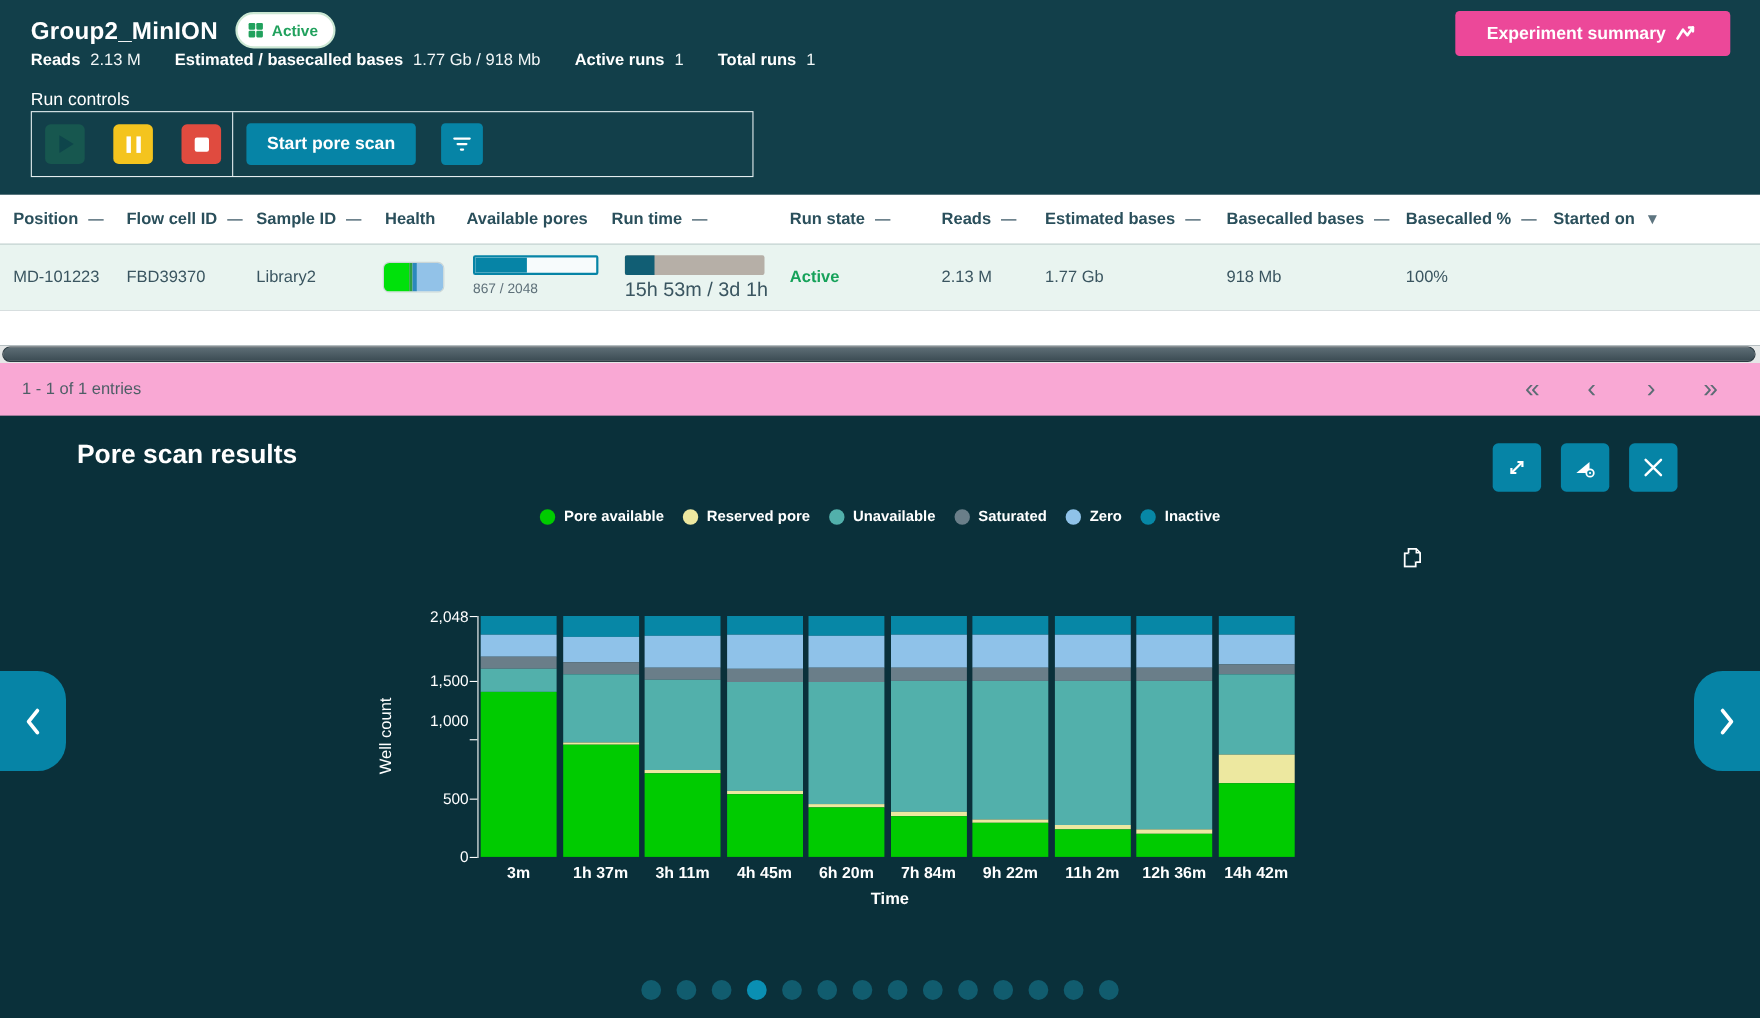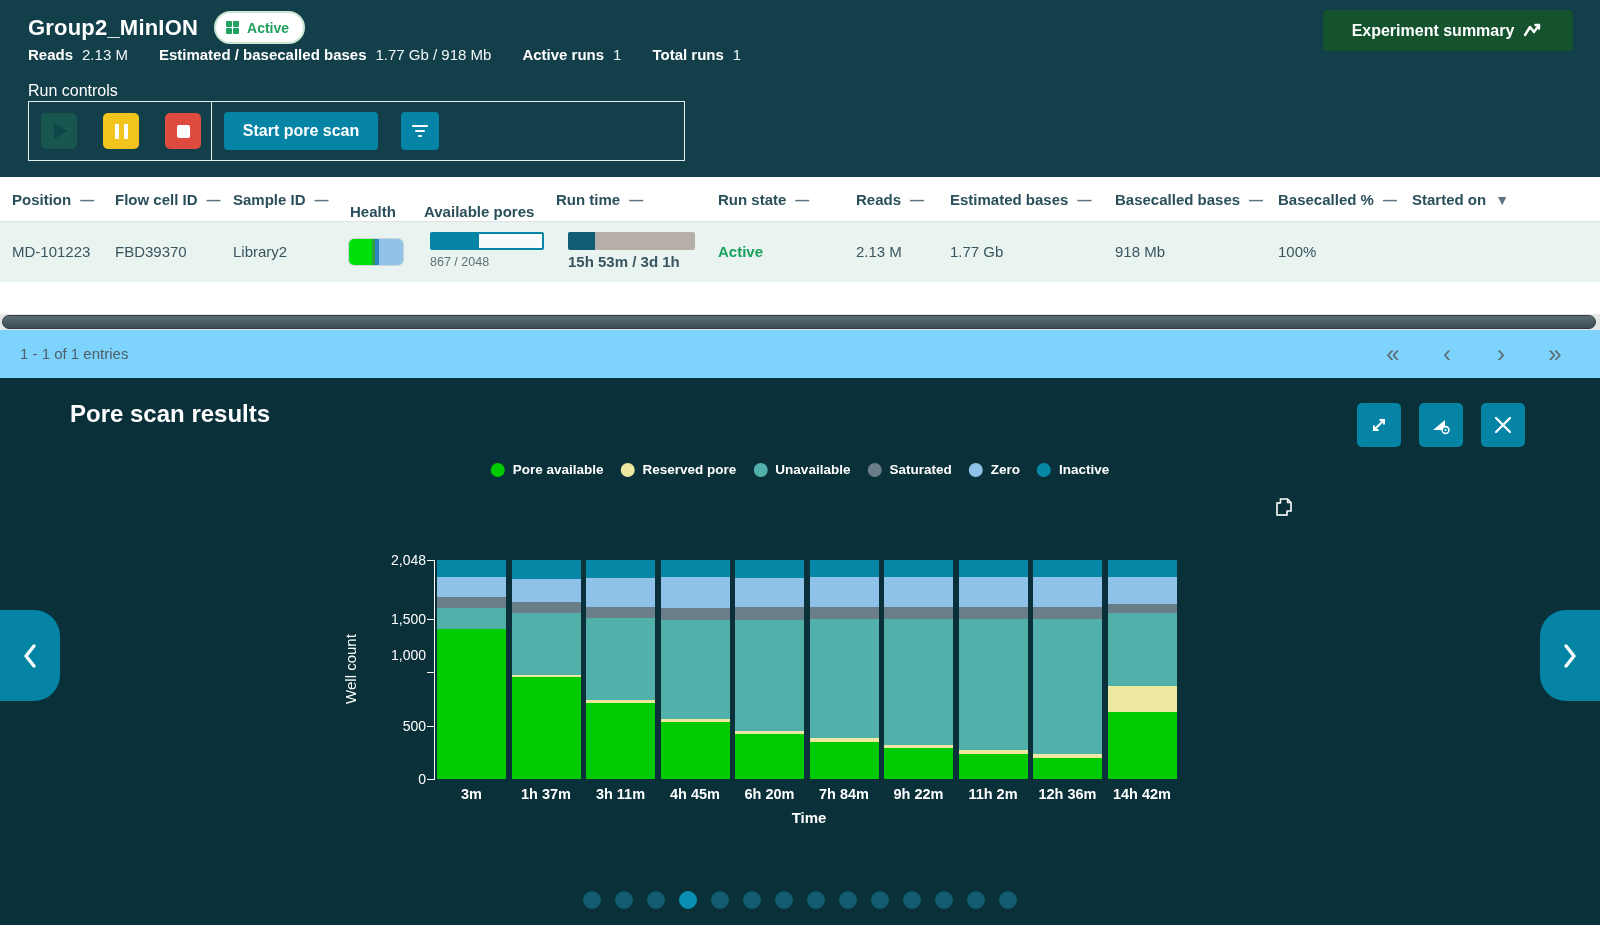--- a/index.html
+++ b/index.html
@@ -12,21 +12,21 @@
   .title-row { position:absolute; left:28px; top:11px; display:flex; align-items:center; gap:16px; }
   .page-title { color:#fff; font-size:22px; font-weight:bold; letter-spacing:.2px; }
   .status-pill { display:flex; align-items:center; gap:8px; background:#fff; border:2px solid #CBE7D3; border-radius:18px; padding:5px 14px 5px 10px; height:33px; }
   .grid-icon { width:13px; height:13px; display:grid; grid-template-columns:6px 6px; grid-template-rows:6px 6px; gap:1px; }
   .grid-icon span { background:#21A15D; border-radius:1px; }
   .status-pill .pill-label { color:#21A15D; font-size:14px; font-weight:bold; }
   .stats-row { position:absolute; left:28px; top:46px; display:flex; gap:31px; }
   .stat { display:flex; gap:9px; align-items:baseline; }
   .stat-label { color:#fff; font-size:15px; font-weight:bold; }
   .stat-value { color:#F2F7F8; font-size:15px; }
-  .exp-btn { position:absolute; left:1323px; top:10px; width:250px; height:41px; background:#14532d; border:none; border-radius:4px; color:#fff; font-family:inherit; font-size:16px; font-weight:bold; display:flex; align-items:center; justify-content:center; gap:9px; cursor:pointer; }
+  .exp-btn { position:absolute; left:1323px; top:10px; width:250px; height:41px; background:#ec4899; border:none; border-radius:4px; color:#fff; font-family:inherit; font-size:16px; font-weight:bold; display:flex; align-items:center; justify-content:center; gap:9px; cursor:pointer; }
 
   .rc-label { position:absolute; left:28px; top:82px; color:#fff; font-size:16px; }
   .controls-box { position:absolute; left:28px; top:101px; width:657px; height:60px; border:1px solid #E3EDEF; display:flex; align-items:center; }
   .icon-btn { width:36px; height:36px; border:none; border-radius:5px; display:flex; align-items:center; justify-content:center; cursor:pointer; flex:none; }
   .play-btn { background:#17574F; margin-left:12px; cursor:default; }
   .play-tri { width:0; height:0; border-left:13px solid #0E454B; border-top:8px solid transparent; border-bottom:8px solid transparent; margin-left:3px; }
   .pause-btn { background:#F4C41E; margin-left:26px; }
   .pause-btn i { display:inline-block; width:4px; height:15px; background:#fff; margin:0 2.5px; }
   .stop-btn { background:#E04B3F; margin-left:26px; }
   .stop-btn i { display:block; width:13px; height:13px; background:#fff; border-radius:2px; }
@@ -34,40 +34,40 @@
   .teal-btn { height:38px; background:#0684A6; border:none; border-radius:4px; color:#fff; font-family:inherit; font-size:16px; font-weight:bold; display:flex; align-items:center; justify-content:center; gap:9px; cursor:pointer; flex:none; }
   .sps-btn { width:154px; margin-left:12px; }
   .exr-btn { width:202px; margin-left:24px; }
   .filter-btn { width:38px; height:38px; background:#0684A6; border:none; border-radius:4px; display:flex; flex-direction:column; align-items:center; justify-content:center; gap:3px; margin-left:23px; cursor:pointer; flex:none; }
   .filter-btn i { display:block; height:2px; background:#fff; border-radius:1px; }
   .filter-btn i:nth-child(1){ width:16px; } .filter-btn i:nth-child(2){ width:10px; } .filter-btn i:nth-child(3){ width:4px; }
 
   
   .table-head { position:absolute; left:0; top:177px; width:1600px; height:45px; background:#fff; border-bottom:1px solid #DCE5E4; }
   .th { position:absolute; top:0; height:45px; line-height:45px; color:#2A4F5B; font-size:15px; font-weight:bold; white-space:nowrap; cursor:pointer; }
-  .th.nosort { cursor:default;margin-top:12px; }
+  .th.nosort { cursor:default; }
   .th .sort { margin-left:9px; color:#5E7580; font-weight:bold; font-size:14px; }
   .table-row { position:absolute; left:0; top:222px; width:1600px; height:60px; background:#E9F4F0; cursor:pointer; }
   .td { position:absolute; top:0; height:60px; line-height:60px; color:#3A5560; font-size:15px; white-space:nowrap; }
   .td.state { color:#16A25A; font-weight:bold; }
   .health-pill { position:absolute; top:16px; width:56px; height:28px; border-radius:6px; overflow:hidden; display:flex; border:1px solid #CBD6D6; }
   .health-pill span { height:100%; }
   .cell-stack { position:absolute; top:10px; }
   .pores-bar { width:114px; height:18px; border:2px solid #0684A6; border-radius:2px; background:#F7FBFC; overflow:hidden; }
   .pores-bar i { display:block; height:100%; background:#0684A6; }
   .pores-label { font-size:12.5px; color:#5E7079; margin-top:5px; }
   .rt-bar { width:127px; height:18px; border-radius:2px; background:#B6AFA7; overflow:hidden; }
   .rt-bar i { display:block; height:100%; background:#115E74; }
-  .rt-label { font-size:15px; color:#3A5560; margin-top:3px;font-weight:bold; }
+  .rt-label { font-size:18px; color:#3A5560; margin-top:3px; }
   .table-gap { position:absolute; left:0; top:282px; width:1600px; height:32px; background:#fff; }
 
   
   .scroll-band { position:absolute; left:0; top:314px; width:1600px; height:16px; background:#E5E7E7; }
   .scroll-thumb { position:absolute; left:2px; top:1px; width:1594px; height:14px; border-radius:7px; background:linear-gradient(#5D6D75,#3C4C54); border:1px solid #2C3B42; cursor:pointer; }
-  .pg-footer { position:absolute; left:0; top:330px; width:1600px; height:48px; background:#7dd3fc; }
+  .pg-footer { position:absolute; left:0; top:330px; width:1600px; height:48px; background:#f9a8d4; }
   .entries { position:absolute; left:20px; top:0; height:48px; line-height:48px; color:#4E5E66; font-size:15px; }
   .pg-controls { position:absolute; right:30px; top:0; height:48px; display:flex; align-items:center; gap:24px; }
   .pg { background:none; border:none; color:#5C6C74; font-size:24px; font-family:inherit; cursor:pointer; width:30px; line-height:30px; }
 
   
   .pore-panel { position:absolute; left:0; top:378px; width:1600px; height:547px; background:#0A303A; }
   .panel-title { position:absolute; left:70px; top:22px; color:#fff; font-size:24px; font-weight:bold; }
   .panel-actions { position:absolute; left:1357px; top:25px; display:flex; gap:18px; }
   .action-btn { width:44px; height:44px; background:#0684A6; border:none; border-radius:5px; display:flex; align-items:center; justify-content:center; cursor:pointer; }
   .legend { position:absolute; left:50%; transform:translateX(-50%); top:84px; display:flex; gap:17px; align-items:center; }

